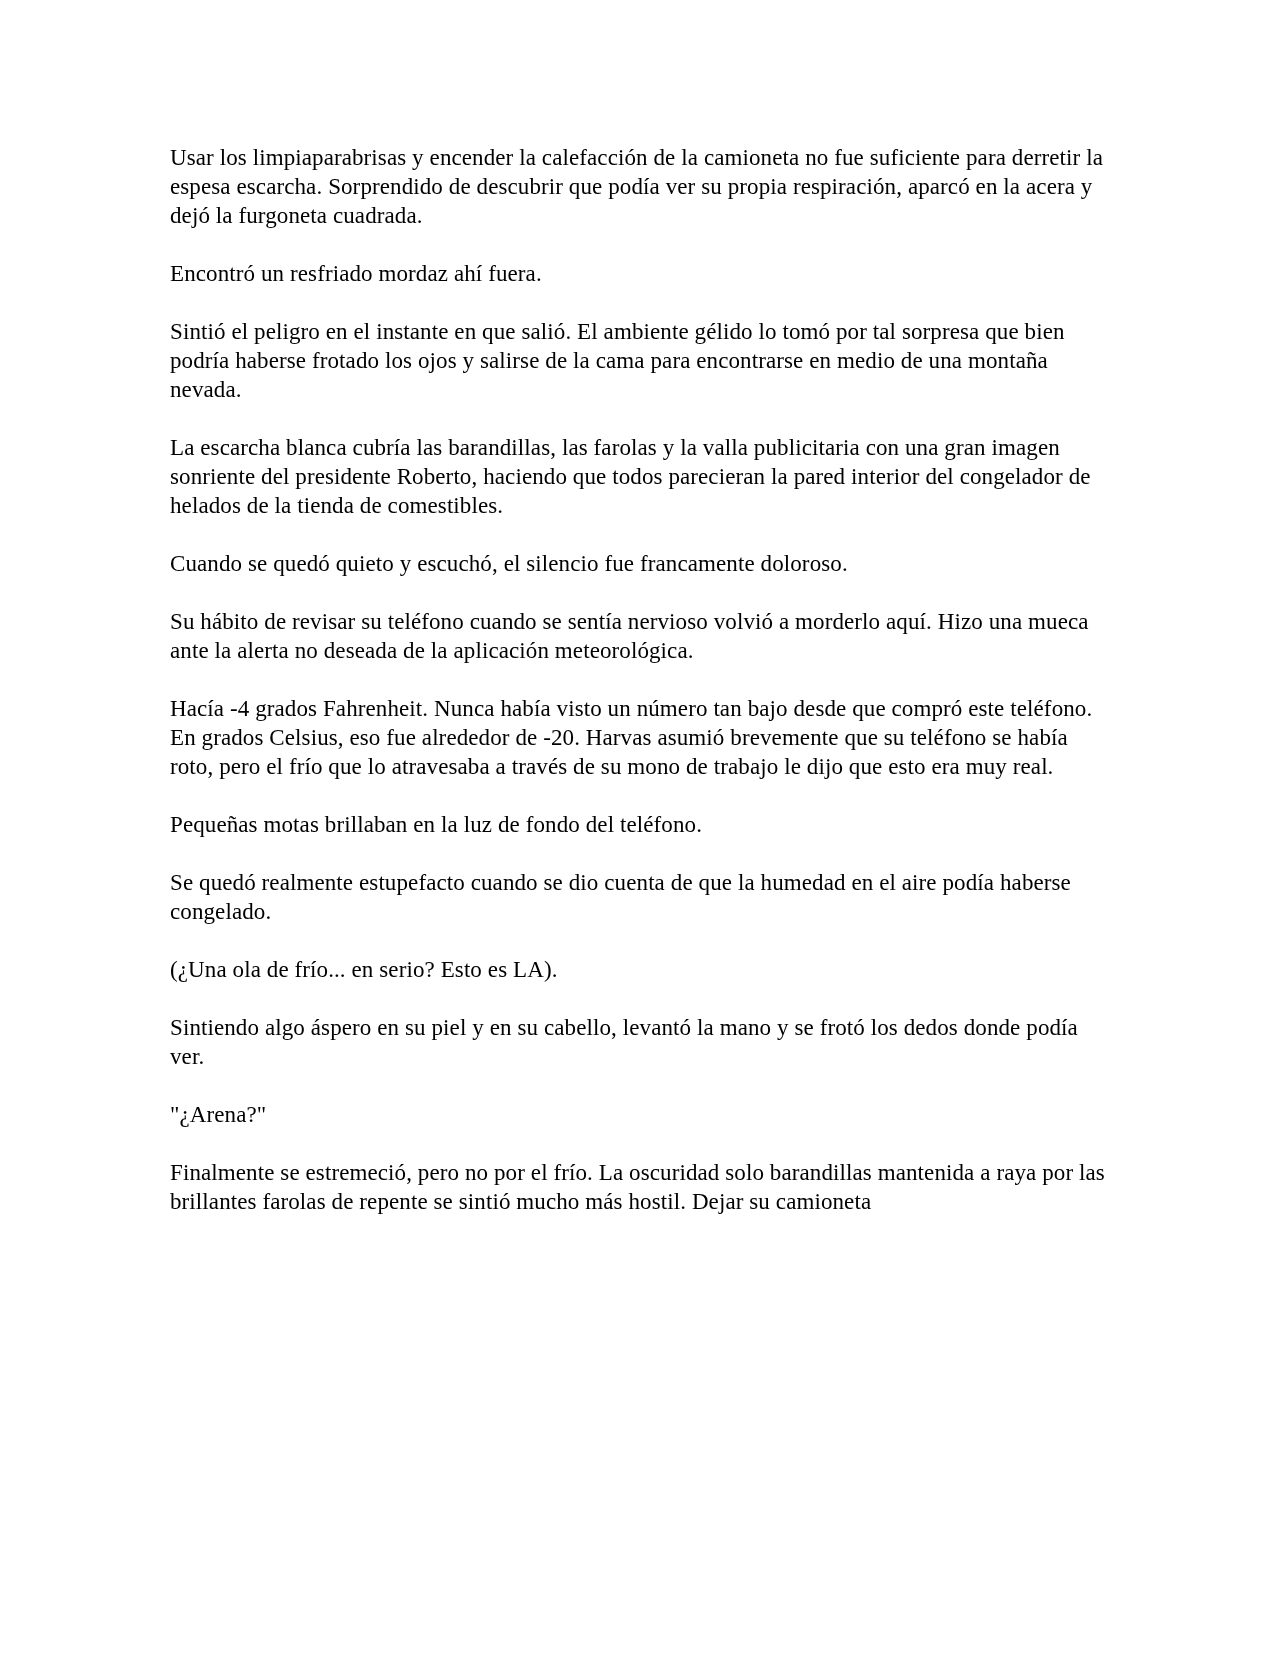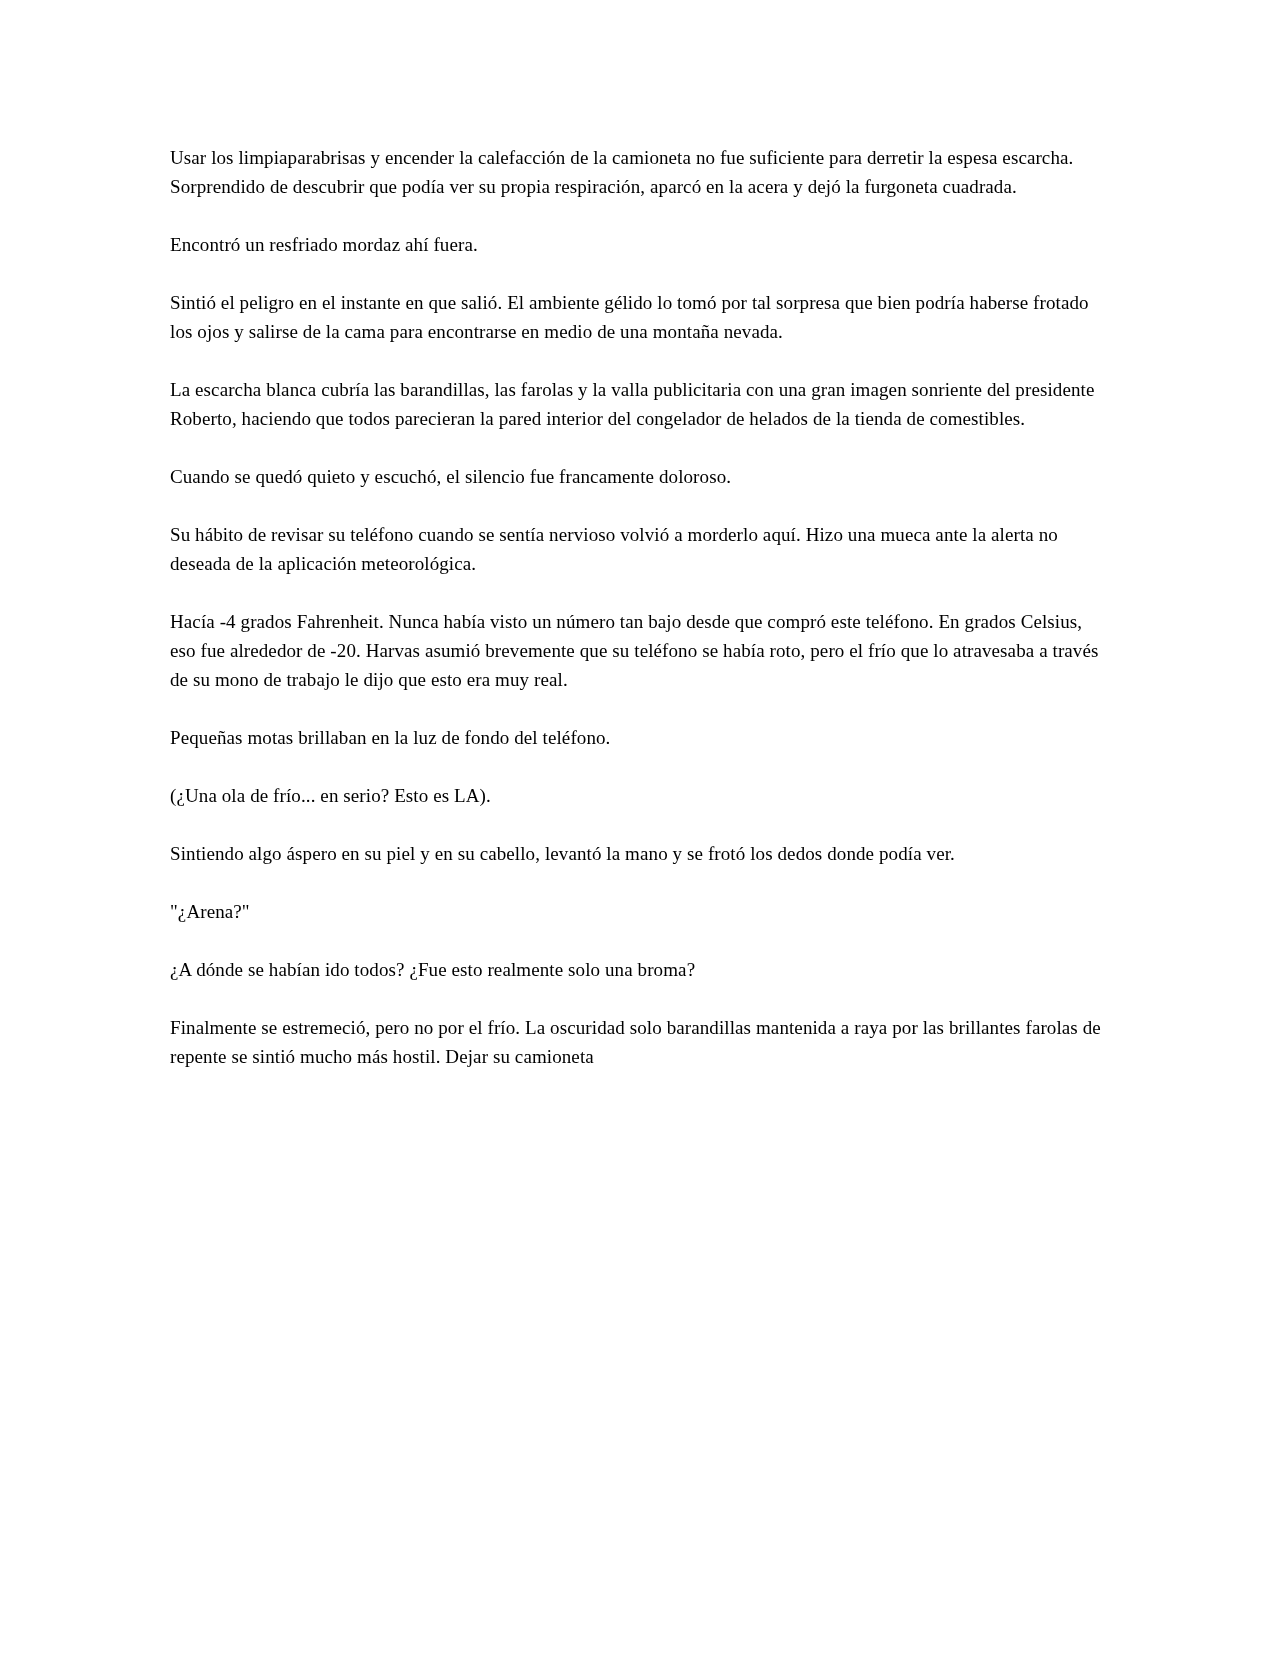--- a/index.html
+++ b/index.html
@@ -14,37 +14,37 @@
     color: #000000;
   }
   .page {
     box-sizing: border-box;
     width: 1280px;
     min-height: 1656px;
     padding: 143px 170px 60px 170px;
     background: #ffffff;
   }
   .doc-paragraph {
-    font-size: 19px;
+    font-size: 23px;
     line-height: 29px;
     margin: 0 0 29px 0;
     text-align: left;
     letter-spacing: 0.1px;
   }
 </style>
 </head>
 <body>
 
 <div class="page">
   <p class="doc-paragraph">Usar los limpiaparabrisas y encender la calefacción de la camioneta no fue suficiente para derretir la espesa escarcha. Sorprendido de descubrir que podía ver su propia respiración, aparcó en la acera y dejó la furgoneta cuadrada.</p>
   <p class="doc-paragraph">Encontró un resfriado mordaz ahí fuera.</p>
   <p class="doc-paragraph">Sintió el peligro en el instante en que salió. El ambiente gélido lo tomó por tal sorpresa que bien podría haberse frotado los ojos y salirse de la cama para encontrarse en medio de una montaña nevada.</p>
   <p class="doc-paragraph">La escarcha blanca cubría las barandillas, las farolas y la valla publicitaria con una gran imagen sonriente del presidente Roberto, haciendo que todos parecieran la pared interior del congelador de helados de la tienda de comestibles.</p>
   <p class="doc-paragraph">Cuando se quedó quieto y escuchó, el silencio fue francamente doloroso.</p>
   <p class="doc-paragraph">Su hábito de revisar su teléfono cuando se sentía nervioso volvió a morderlo aquí. Hizo una mueca ante la alerta no deseada de la aplicación meteorológica.</p>
   <p class="doc-paragraph">Hacía -4 grados Fahrenheit. Nunca había visto un número tan bajo desde que compró este teléfono. En grados Celsius, eso fue alrededor de -20. Harvas asumió brevemente que su teléfono se había roto, pero el frío que lo atravesaba a través de su mono de trabajo le dijo que esto era muy real.</p>
   <p class="doc-paragraph">Pequeñas motas brillaban en la luz de fondo del teléfono.</p>
+  <p class="doc-paragraph">Se quedó realmente estupefacto cuando se dio cuenta de que la humedad en el aire podía haberse congelado.</p>
   <p class="doc-paragraph">(¿Una ola de frío... en serio? Esto es LA).</p>
   <p class="doc-paragraph">Sintiendo algo áspero en su piel y en su cabello, levantó la mano y se frotó los dedos donde podía ver.</p>
   <p class="doc-paragraph">"¿Arena?"</p>
-  <p class="doc-paragraph">¿A dónde se habían ido todos? ¿Fue esto realmente solo una broma?</p>
   <p class="doc-paragraph">Finalmente se estremeció, pero no por el frío. La oscuridad solo barandillas mantenida a raya por las brillantes farolas de repente se sintió mucho más hostil. Dejar su camioneta</p>
 </div>
 
 </body></html>

